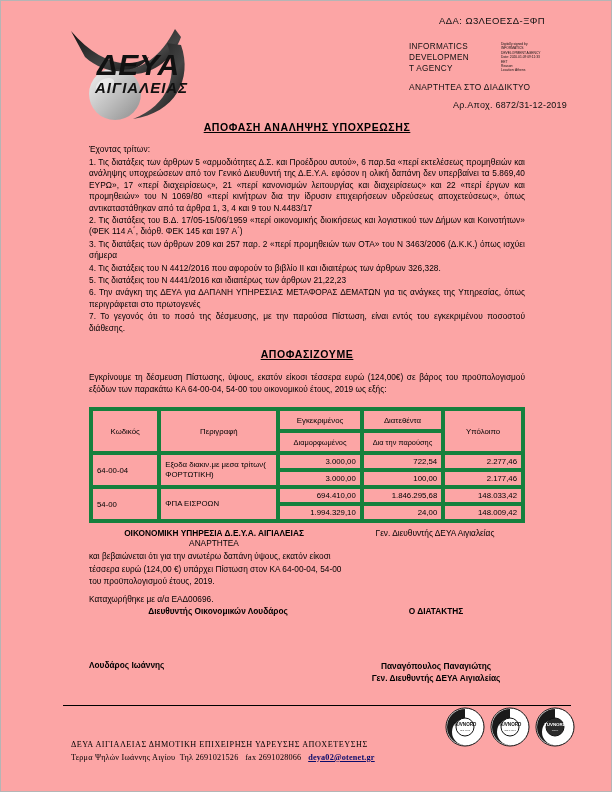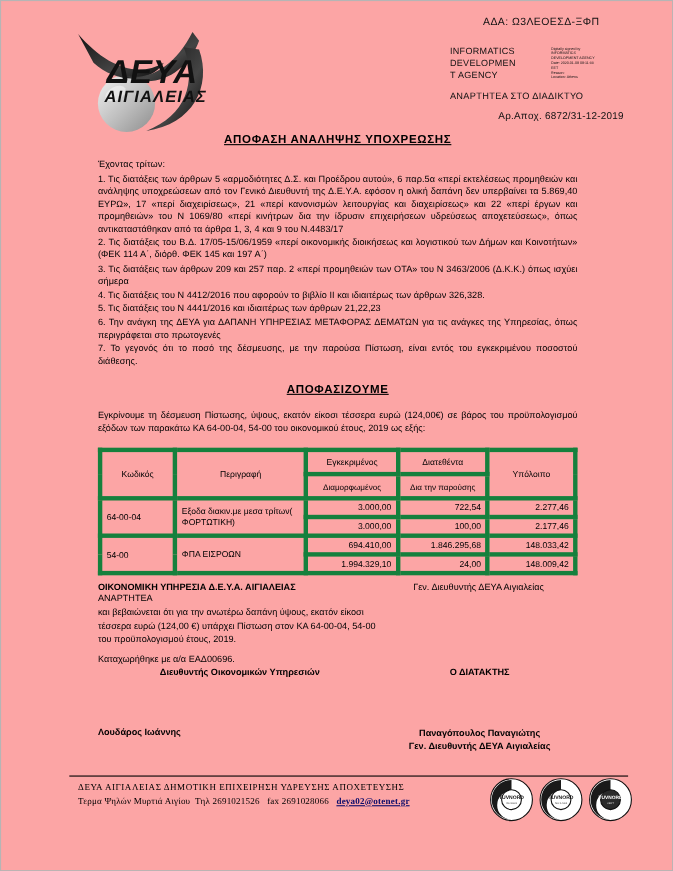--- a/index.html
+++ b/index.html
@@ -60,39 +60,39 @@
   .c-desc{width:128px;text-align:left;}
   .c-num{width:78px;text-align:right;}
   .hdr-sub{font-size:7.4px;text-align:center;line-height:9px;}
   .row-desc{line-height:10px;}
   
   .sigs{position:absolute;left:88px;top:527px;width:436px;font-size:8.3px;color:#000;}
   .sig-head-row{display:flex;justify-content:space-between;}
   .sig-left{width:250px;}
   .sig-right{width:180px;text-align:center;}
   .bold{font-weight:bold;}
-  .ctr{text-align:left;}
+  .ctr{text-align:center;}
   .verify{font-size:8.3px;line-height:12.5px;margin-top:2px;}
   .reg{font-size:8.3px;margin-top:6px;}
   .sign-titles{display:flex;margin-top:2px;}
   .sign-titles .l{width:258px;text-align:center;font-weight:bold;font-size:8.3px;}
   .sign-titles .r{width:178px;text-align:center;font-weight:bold;font-size:8.3px;}
   .sign-names{display:flex;margin-top:44px;}
   .sign-names .l{width:258px;text-align:left;font-weight:bold;font-size:8.3px;}
   .sign-names .r{width:178px;text-align:center;font-weight:bold;font-size:8.3px;line-height:12px;}
   
   .footer{
     position:absolute;left:0;right:0;bottom:38px;height:48px;
   }
   .footer-rule{position:absolute;left:62px;right:40px;top:0;border-top:1px solid #000;}
   .footer-text{
     position:absolute;left:70px;top:5px;width:420px;color:#000;
     font-family:"Liberation Serif", serif;font-size:8.2px;line-height:12.5px;letter-spacing:.2px;
   }
-  .footer-text .line1{letter-spacing:.5px;}
+  .footer-text .line1{letter-spacing:.5px;margin-top:29px;}
   .mail{text-decoration:underline;font-weight:bold;color:#0b0b6b;}
   .certs{position:absolute;right:36px;top:2px;display:flex;gap:5px;align-items:center;}
   .cert{width:40px;height:40px;}
 </style>
 </head>
 <body>
 
 <div id="page">
 
   <div class="ada">ΑΔΑ: Ω3ΛΕΟΕΣΔ-ΞΦΠ</div>
@@ -206,39 +206,39 @@
         <div class="bold ctr">ΟΙΚΟΝΟΜΙΚΗ ΥΠΗΡΕΣΙΑ Δ.Ε.Υ.Α. ΑΙΓΙΑΛΕΙΑΣ</div>
         <div class="ctr">ΑΝΑΡΤΗΤΕΑ</div>
       </div>
       <div class="sig-right">Γεν. Διευθυντής ΔΕΥΑ Αιγιαλείας</div>
     </div>
 
     <div class="verify" style="width:258px;">και βεβαιώνεται ότι για την ανωτέρω δαπάνη ύψους, εκατόν είκοσι τέσσερα ευρώ (124,00 €) υπάρχει Πίστωση στον ΚΑ 64-00-04, 54-00 του προϋπολογισμού έτους, 2019.</div>
     <div class="reg">Καταχωρήθηκε με α/α ΕΑΔ00696.</div>
 
     <div class="sign-titles">
-      <div class="l">Διευθυντής Οικονομικών Υπηρεσιών</div>
+      <div class="l">Διευθυντής Οικονομικών Λουδάρος</div>
       <div class="r">Ο ΔΙΑΤΑΚΤΗΣ</div>
     </div>
 
     <div class="sign-names">
       <div class="l">Λουδάρος Ιωάννης</div>
       <div class="r">
         <div>Παναγόπουλος Παναγιώτης</div>
         <div>Γεν. Διευθυντής ΔΕΥΑ Αιγιαλείας</div>
       </div>
     </div>
   </div>
 
   <div class="footer">
     <div class="footer-rule"></div>
     <div class="footer-text">
       <div class="line1">ΔΕΥΑ ΑΙΓΙΑΛΕΙΑΣ   ΔΗΜΟΤΙΚΗ ΕΠΙΧΕΙΡΗΣΗ ΥΔΡΕΥΣΗΣ ΑΠΟΧΕΤΕΥΣΗΣ</div>
       <div>
-        <span>Τερμα Ψηλών Μυρτιά Αιγίου</span>&nbsp;
+        <span>Τερμα Ψηλών Ιωάννης Αιγίου</span>&nbsp;
         <span>Τηλ 2691021526</span>&nbsp;&nbsp;
         <span>fax 2691028066</span>&nbsp;&nbsp;
         <span class="mail">deya02@otenet.gr</span>
       </div>
     </div>
     <div class="certs">
       <svg class="cert" viewBox="0 0 40 40">
         <circle cx="20" cy="20" r="19" fill="#fff" stroke="#111" stroke-width="1"></circle>
         <path d="M20 2 A18 18 0 0 0 20 38 A13 13 0 0 1 20 12 Z" fill="#1a1a1a"></path>
         <circle cx="20" cy="20" r="9" fill="#fff" stroke="#111" stroke-width="1"></circle>

